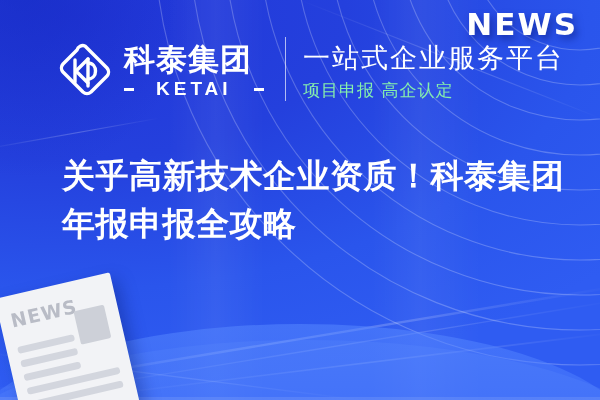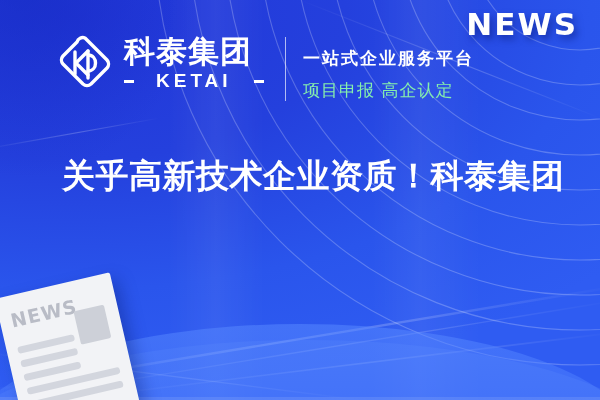--- a/index.html
+++ b/index.html
@@ -92,21 +92,21 @@
   
   .header {
     position: absolute;
     left: 0; top: 0;
     width: 600px;
     height: 126px;
   }
   .logo-block {
     position: absolute;
     left: 58px;
-    top: 34px;
+    top: 42px;
     display: flex;
     align-items: center;
     gap: 12px;
   }
   .logo-mark {
     width: 54px;
     height: 58px;
     flex: 0 0 auto;
   }
   .logo-mark svg { display:block; width:100%; height:100%; }
@@ -156,23 +156,23 @@
     background: rgba(255,255,255,0.65);
   }
 
   .tagline {
     position: absolute;
     left: 303px;
     top: 42px;
   }
   .tagline-main {
     color: #ffffff;
-    font-size: 17px;
+    font-size: 27px;
     line-height: 32px;
-    font-weight: 700;
+    font-weight: 400;
     letter-spacing: 2px;
     font-family: "DejaVu Sans", "Liberation Sans", sans-serif;
     white-space: nowrap;
   }
   .tagline-sub {
     color: #86efac;
     font-size: 17px;
     line-height: 24px;
     font-weight: 400;
     letter-spacing: 1px;
@@ -344,20 +344,21 @@
     <div class="tagline">
       <div class="tagline-main">一站式企业服务平台</div>
       <div class="tagline-sub">项目申报 高企认定</div>
     </div>
 
     <div class="news-badge">NEWS</div>
   </div>
 
   <div class="title">
     <span class="title-line">关乎高新技术企业资质！科泰集团</span>
+    <span class="title-line">年报申报全攻略</span>
   </div>
 
   <div class="paper-glow"></div>
   <div class="newspaper">
     <div class="paper-sheet"></div>
     <div class="paper-head">NEWS</div>
     <div class="paper-thumb"></div>
     <div class="paper-line" style="top:52px;  width:58px;"></div>
     <div class="paper-line" style="top:66px;  width:58px;"></div>
     <div class="paper-line" style="top:80px;  width:58px;"></div>

